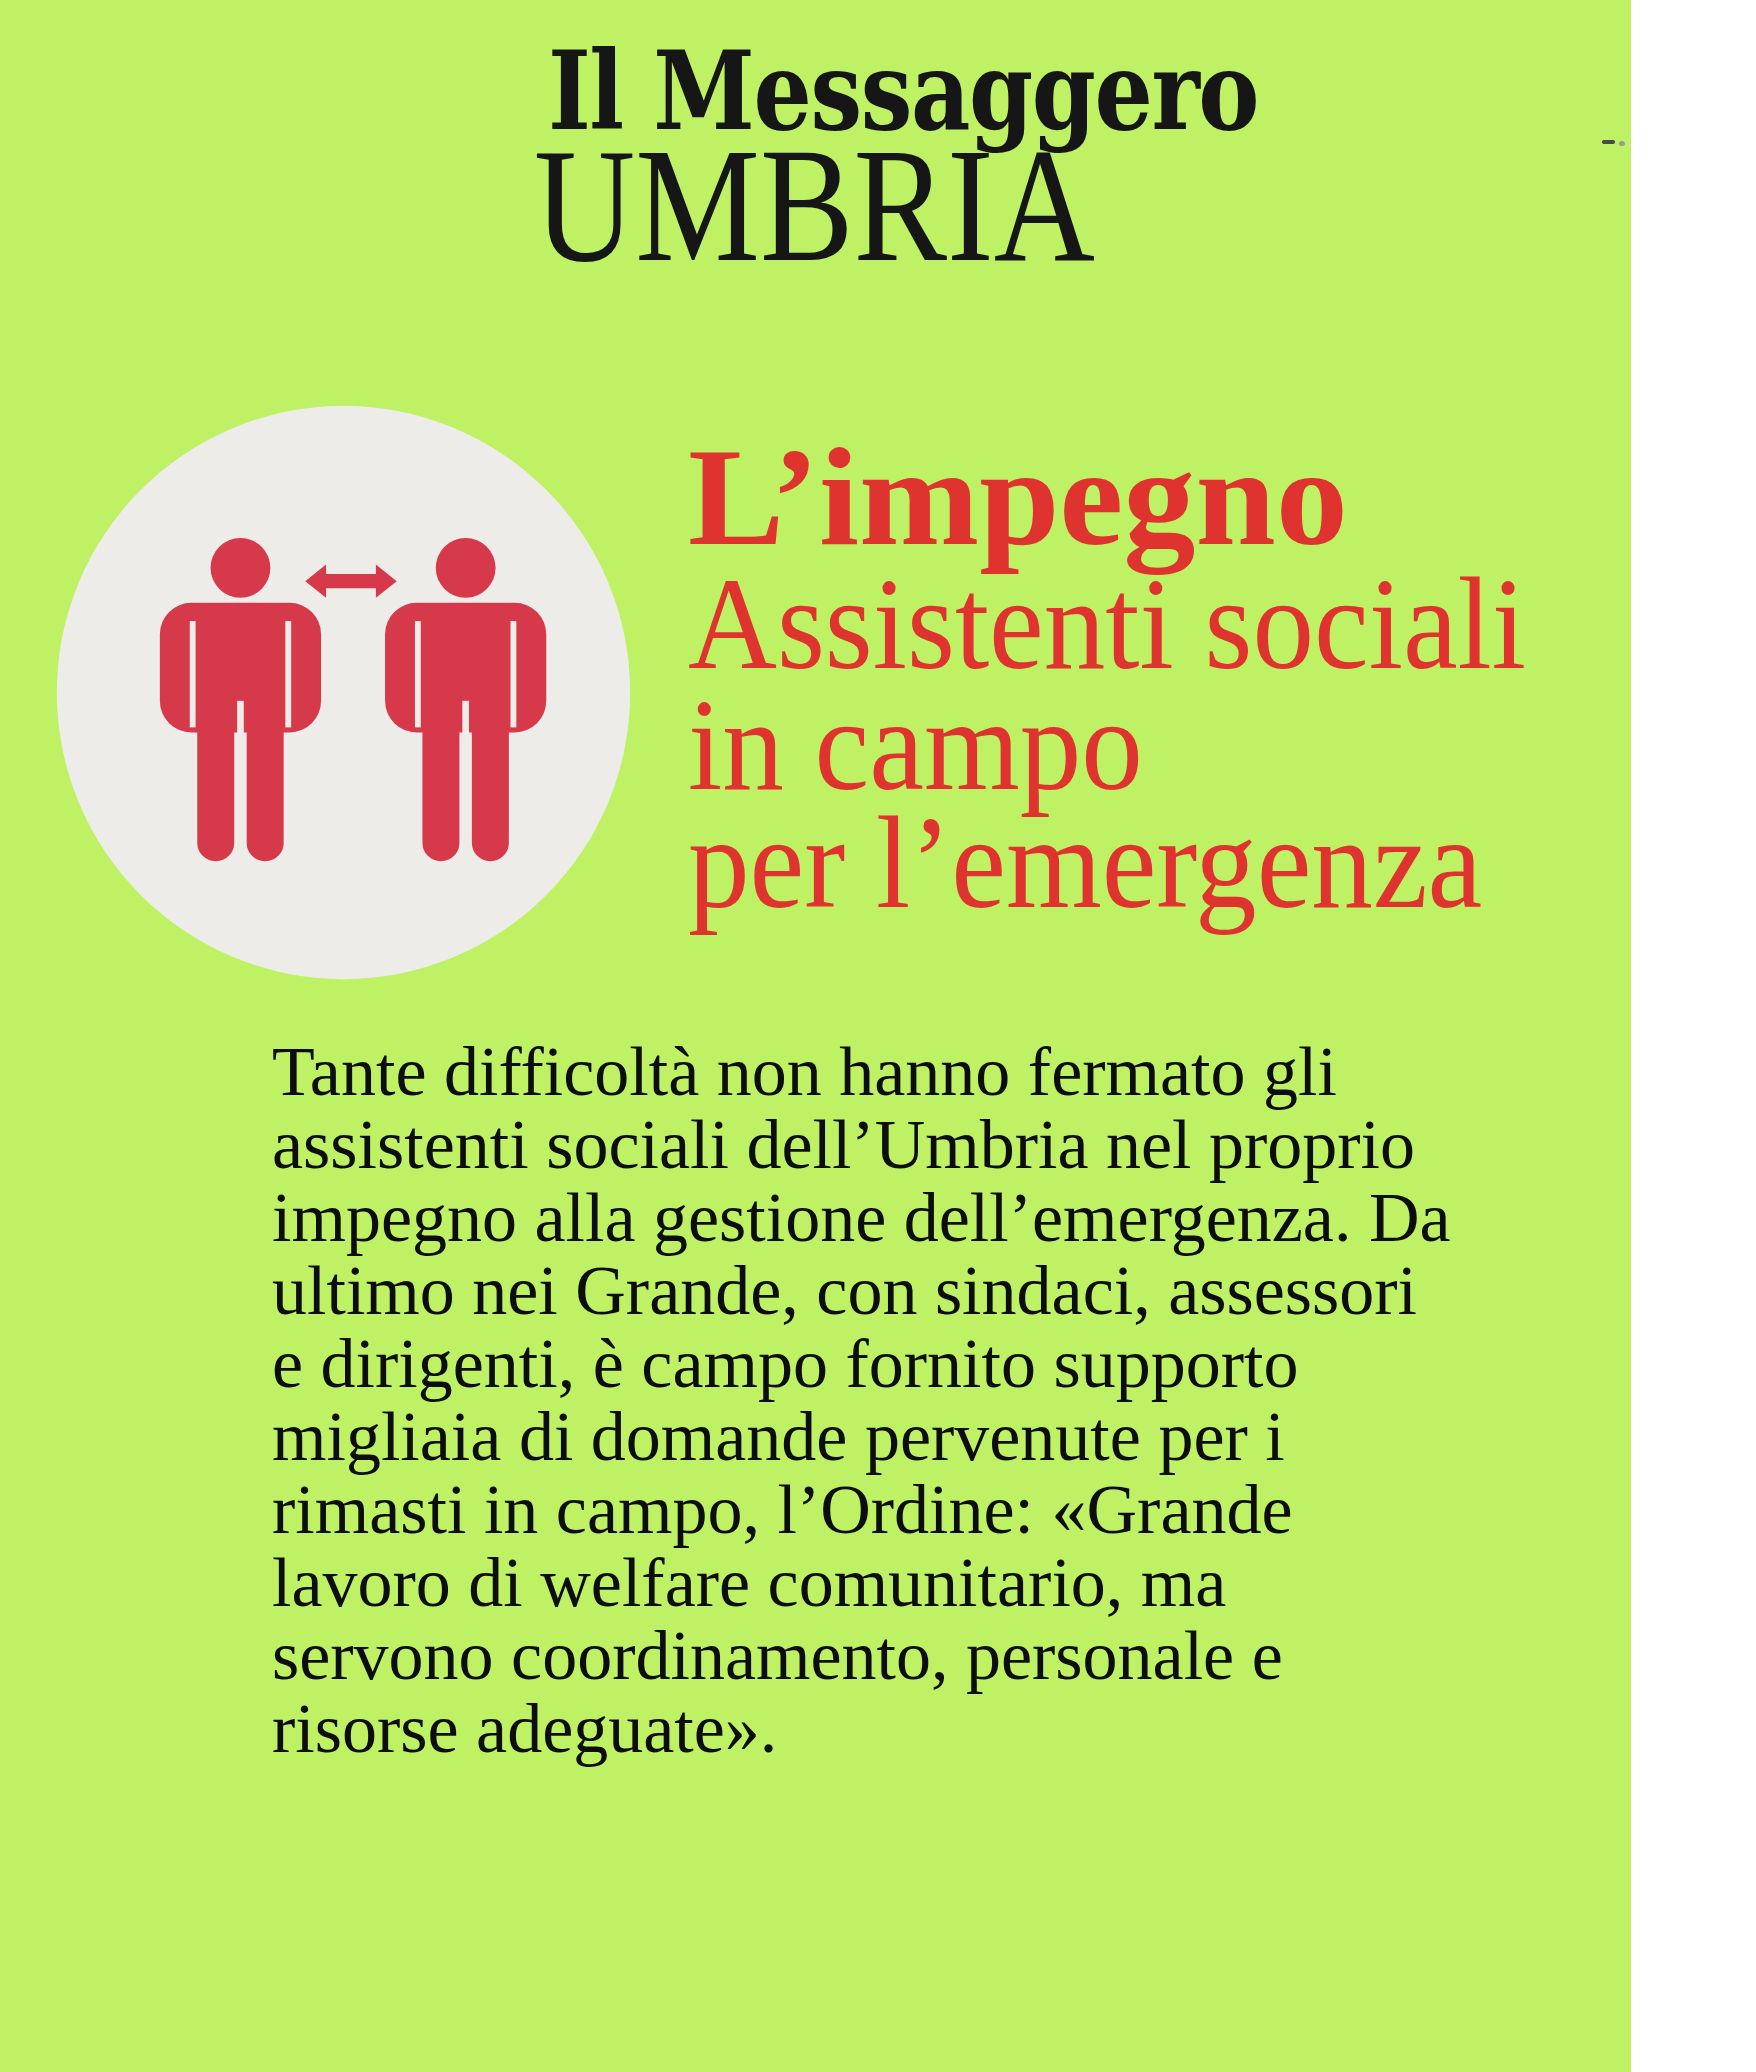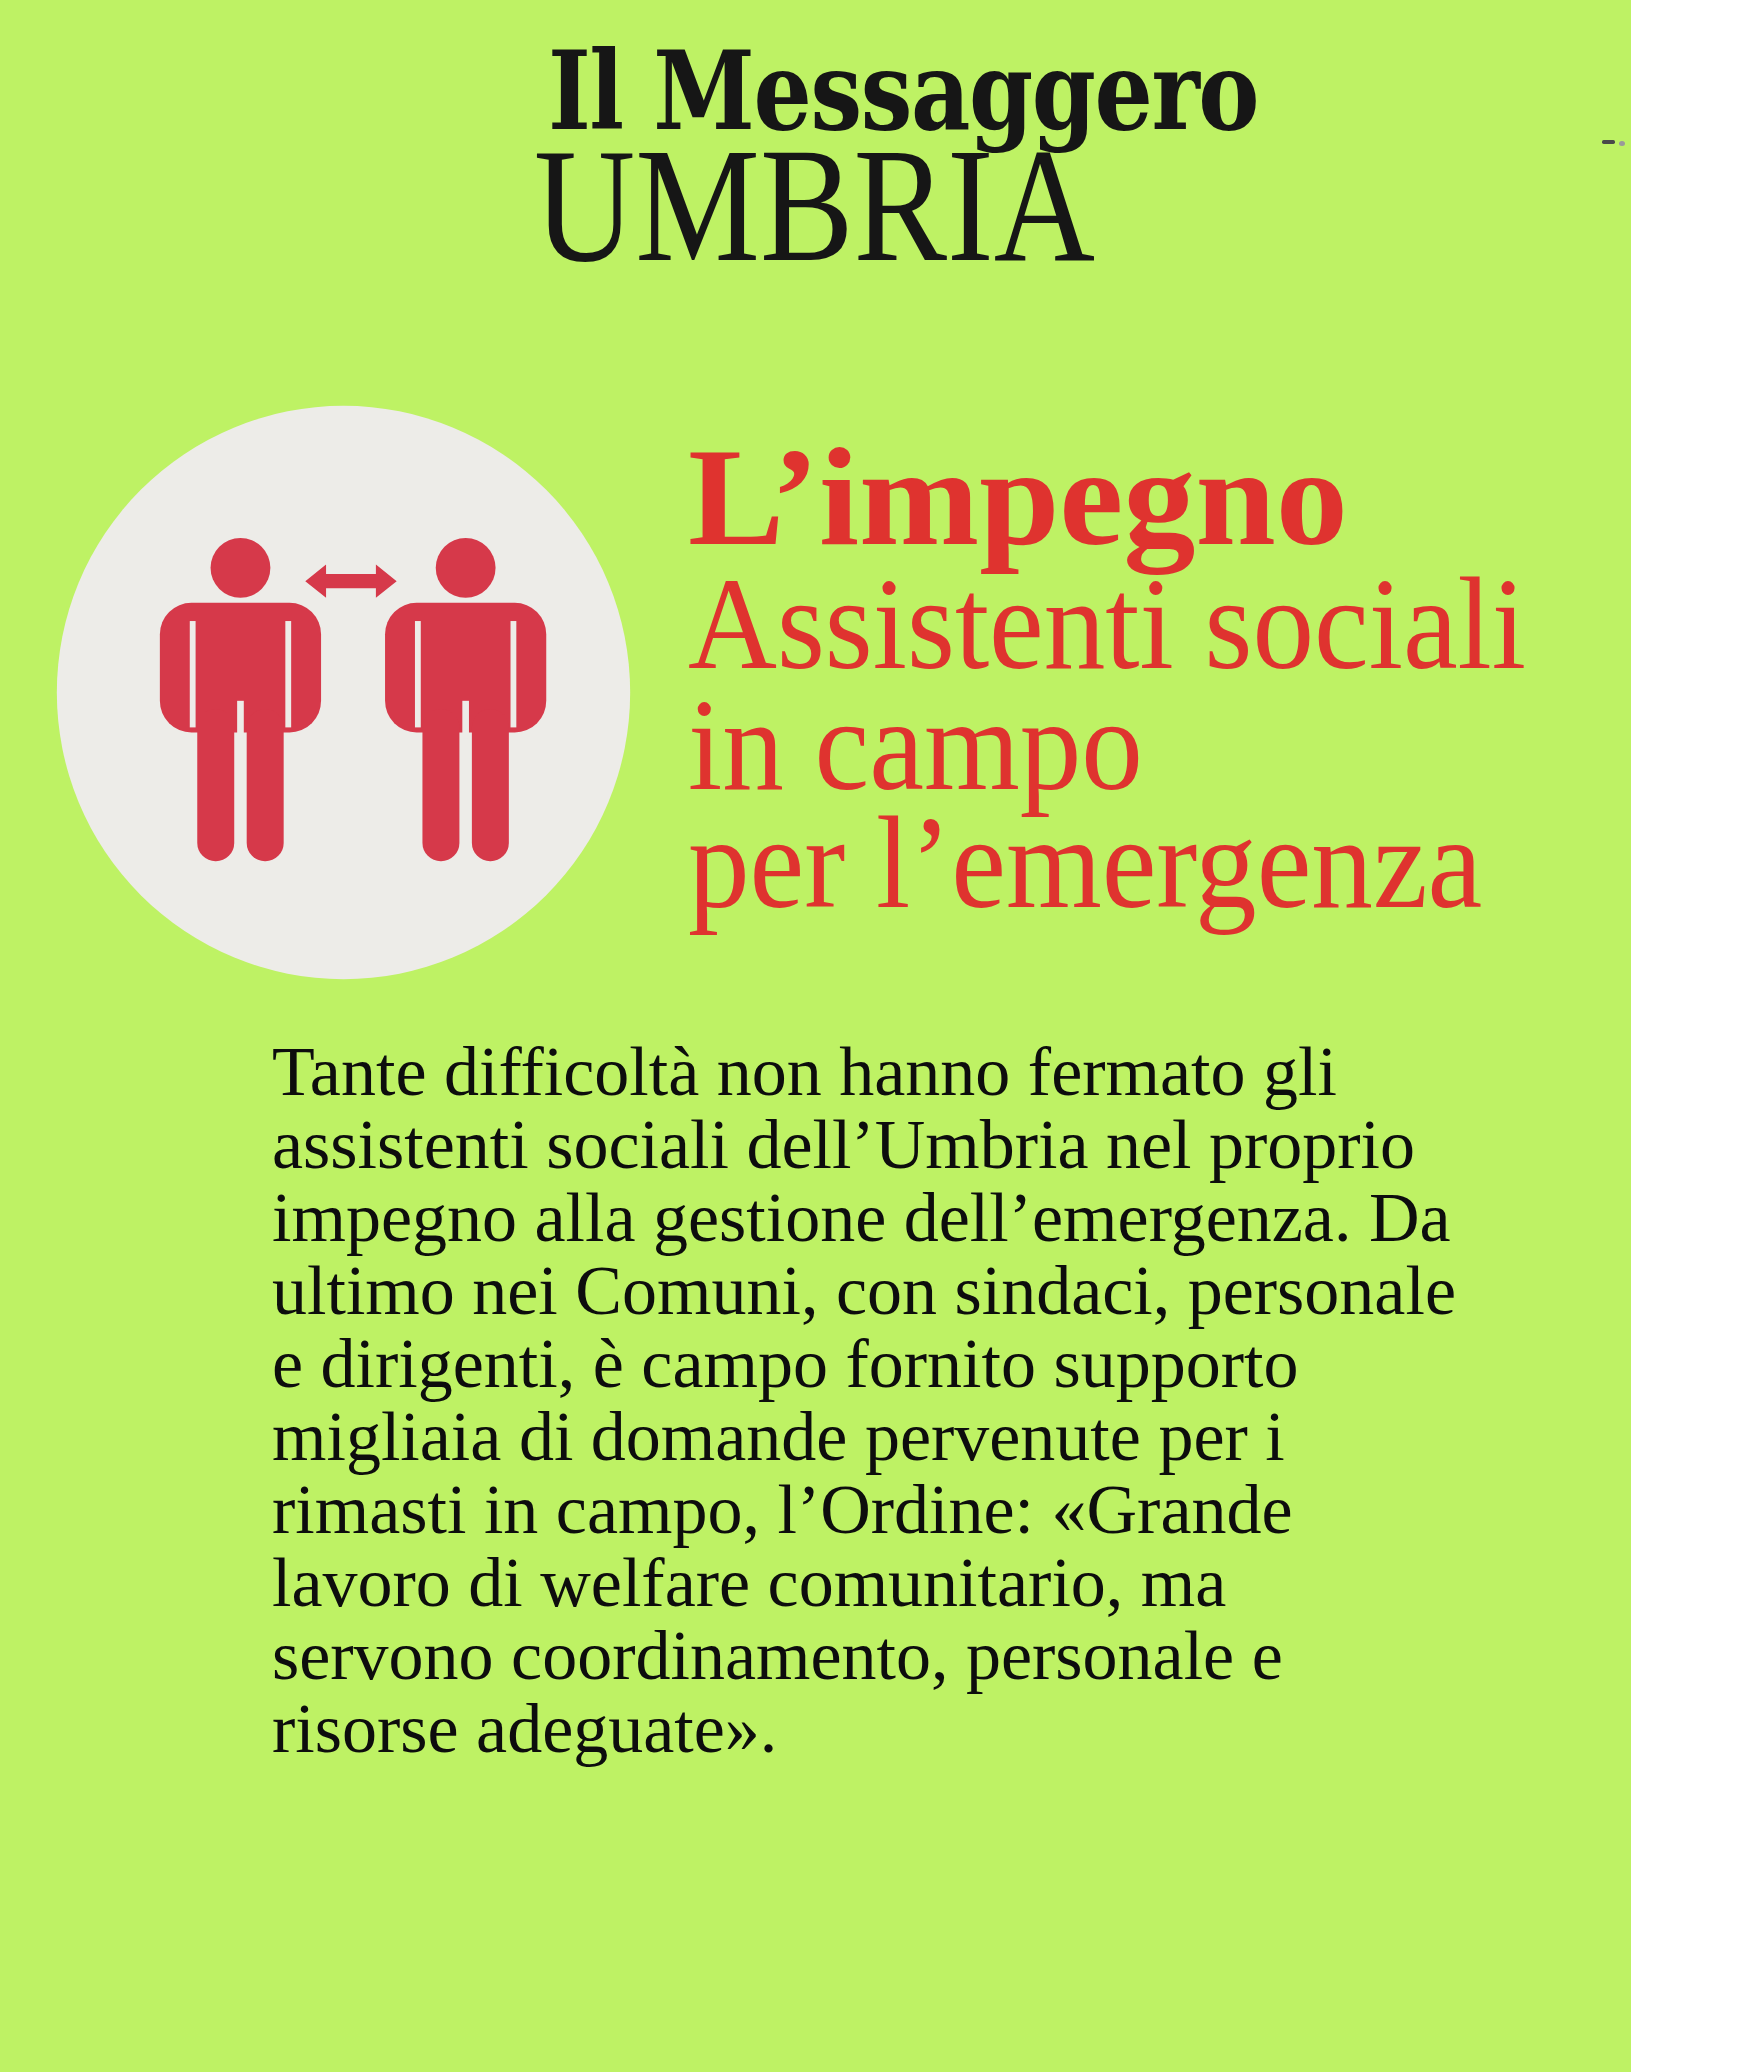--- a/index.html
+++ b/index.html
@@ -143,21 +143,21 @@
     <div class="headline-kicker">L’impegno</div>
     <div class="hl hl-1">Assistenti sociali</div>
     <div class="hl hl-2">in campo</div>
     <div class="hl hl-3">per l’emergenza</div>
   </div>
 
   <div class="body-text">
     <div class="body-line">Tante difficoltà non hanno fermato gli</div>
     <div class="body-line">assistenti sociali dell’Umbria nel proprio</div>
     <div class="body-line">impegno alla gestione dell’emergenza. Da</div>
-    <div class="body-line">ultimo nei Comuni, con sindaci, personale</div>
+    <div class="body-line">ultimo nei Grande, con sindaci, assessori</div>
     <div class="body-line">e dirigenti, è campo fornito supporto</div>
     <div class="body-line">migliaia di domande pervenute per i</div>
     <div class="body-line">rimasti in campo, l’Ordine: «Grande</div>
     <div class="body-line">lavoro di welfare comunitario, ma</div>
     <div class="body-line">servono coordinamento, personale e</div>
     <div class="body-line">risorse adeguate».</div>
   </div>
 
 </div>
 

